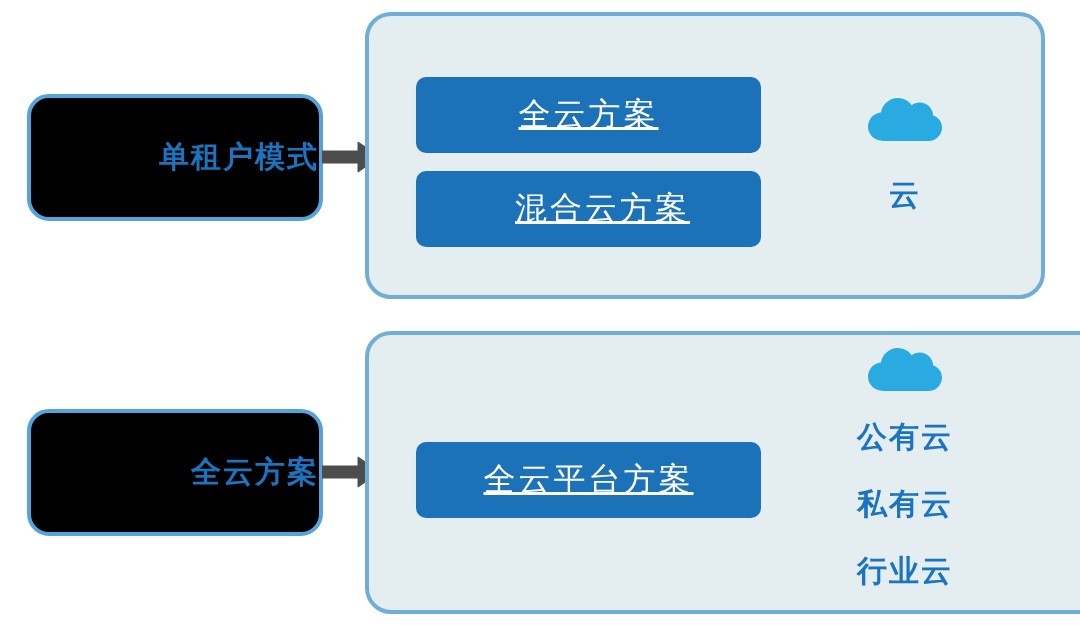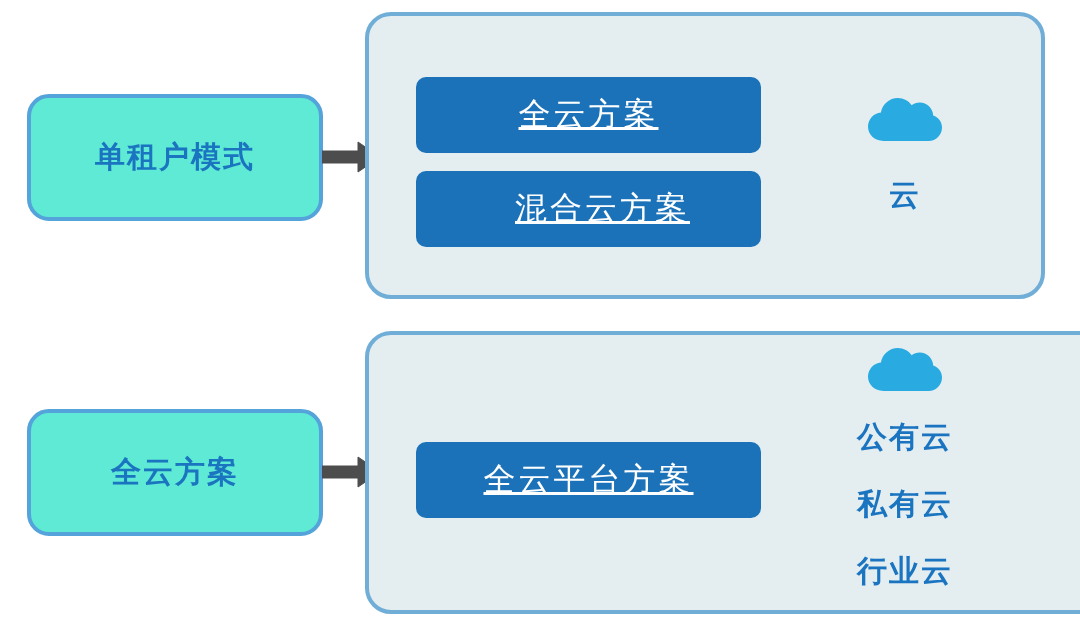--- a/index.html
+++ b/index.html
@@ -15,26 +15,26 @@
   #canvas {
     position: relative;
     width: 1080px;
     height: 626px;
     background: #ffffff;
   }
 
   
   .mode-box {
     position: absolute;
-    background: #5eead4;
+    background: #000000;
     border: 4px solid #54a3db;
     border-radius: 22px;
     display: flex;
     align-items: center;
-    justify-content: center;
+    justify-content: flex-end;
   }
   .mode-box .mode-label {
     font-size: 30px;
     font-weight: bold;
     color: #1a74c0;
     letter-spacing: 2px;
     white-space: nowrap;
   }
   #mode-box-single { left: 27px;  top: 94px;  width: 296px; height: 127px; }
   #mode-box-multi  { left: 27px;  top: 409px; width: 296px; height: 127px; }

